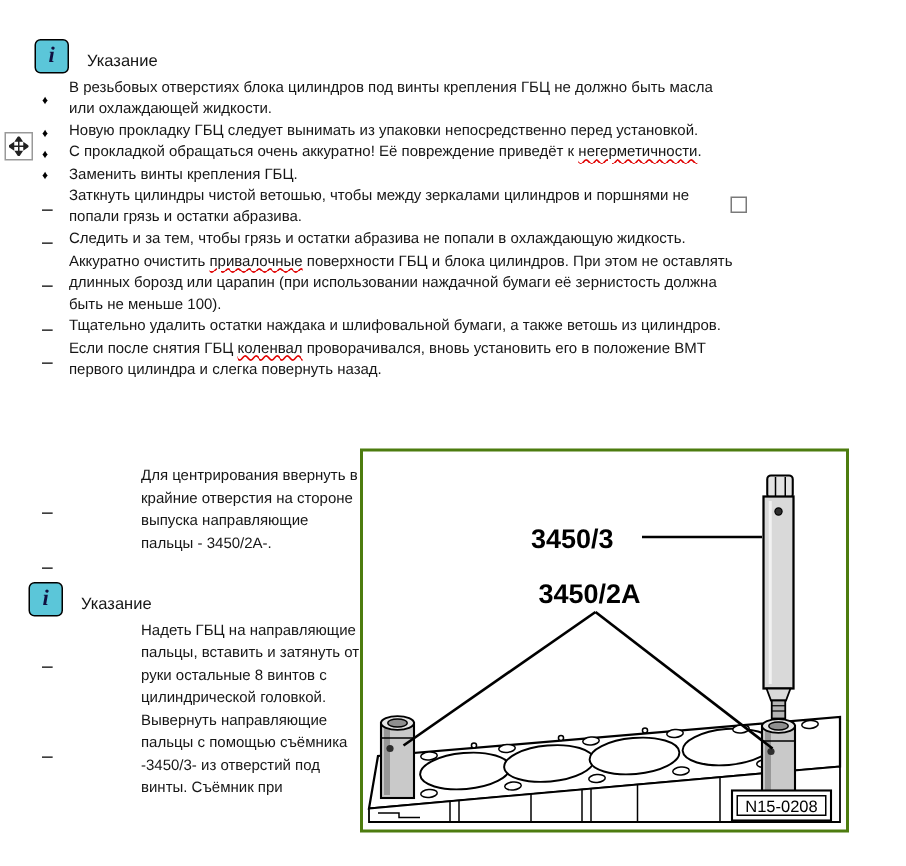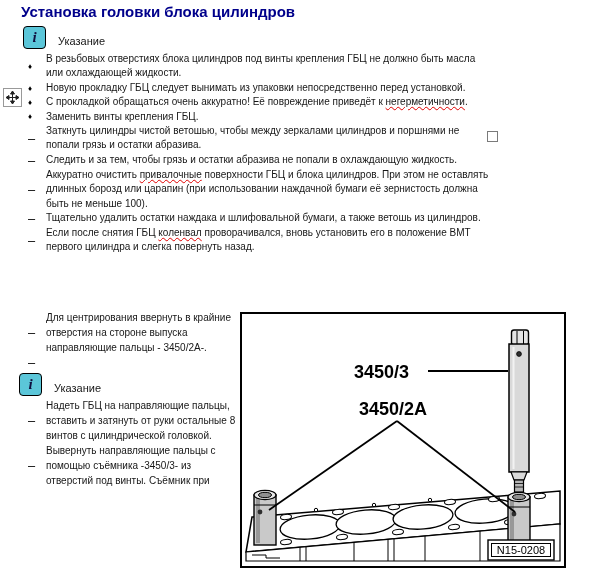--- a/index.html
+++ b/index.html
@@ -17,35 +17,34 @@
   .top-list{left:28px;top:52px;width:462px;}
   .li{display:flex;align-items:center;}
   .mk{flex:0 0 18px;text-align:left;color:#000;}
   .mk.diamond{font-size:8px;}
   .mk.dash{font-size:12.8px;}
   .txt{font-size:10px;line-height:14.4px;width:444px;}
   .misspell{text-decoration-line:underline;text-decoration-style:wavy;
             text-decoration-color:#E00000;text-decoration-thickness:1px;text-underline-offset:1px;}
   .bottom-left{position:absolute;left:4px;top:310px;width:238px;}
   .bottom-left .li{padding-left:24px;}
-  .bottom-left .txt{width:194px;line-height:15px;}
+  .bottom-left .txt{width:194px;line-height:15px;margin-left:48px;}
   .bottom-left .note-row{position:static;margin:3px 0 2px 15px;}
   .note-par{font-size:12.8px;line-height:15px;width:206px;margin:1px 0 0 0;}
-  .figure{position:absolute;left:240px;top:312px;width:322px;height:252px;border:2px solid #000000;background:#fff;}
+  .figure{position:absolute;left:240px;top:299px;width:322px;height:252px;border:2px solid #4d7c0f;background:#fff;}
   .figure svg{display:block;}
   .checkbox{position:absolute;left:487px;top:131px;width:9px;height:9px;border:1.4px solid #7a7a7a;background:#fff;}
   .move-handle{position:absolute;left:3px;top:88px;width:17px;height:17px;border:1px solid #999;
                background:#fff;display:flex;align-items:center;justify-content:center;}
 </style>
 </head>
 <body>
 
 <div class="page">
 
-  <div class="title">Установка головки блока цилиндров</div>
 
   <div class="move-handle">
     <svg width="13" height="13" viewBox="0 0 13 13">
       <g stroke="#222" stroke-width="1" fill="#222">
         <line x1="6.5" y1="2" x2="6.5" y2="11"></line>
         <line x1="2" y1="6.5" x2="11" y2="6.5"></line>
         <polygon points="6.5,0 4.5,3 8.5,3"></polygon>
         <polygon points="6.5,13 4.5,10 8.5,10"></polygon>
         <polygon points="0,6.5 3,4.5 3,8.5"></polygon>
         <polygon points="13,6.5 10,4.5 10,8.5"></polygon>

